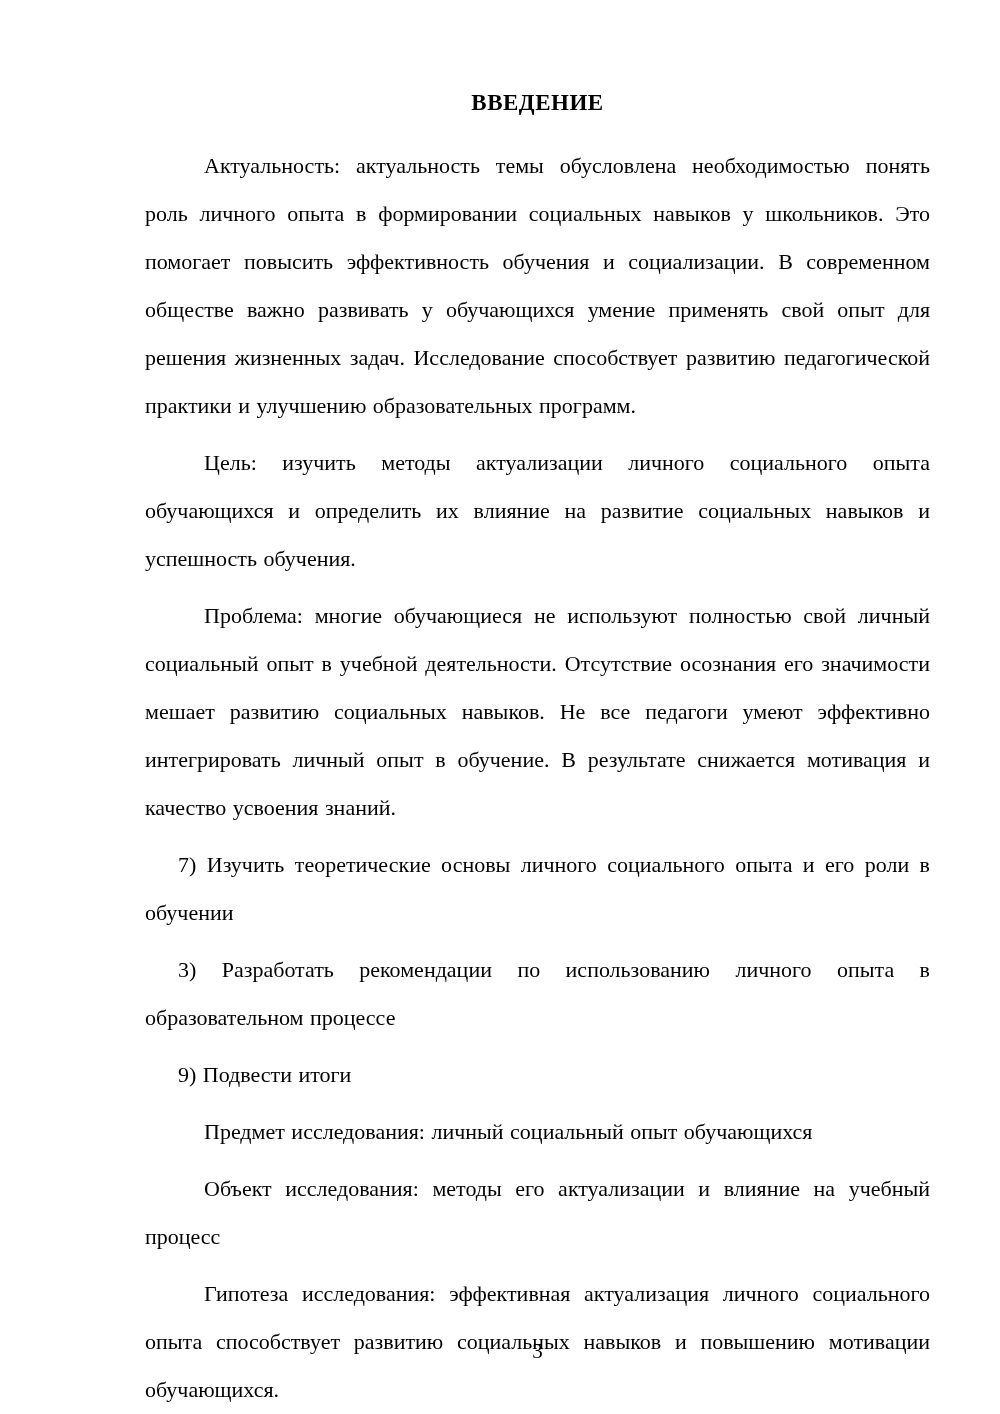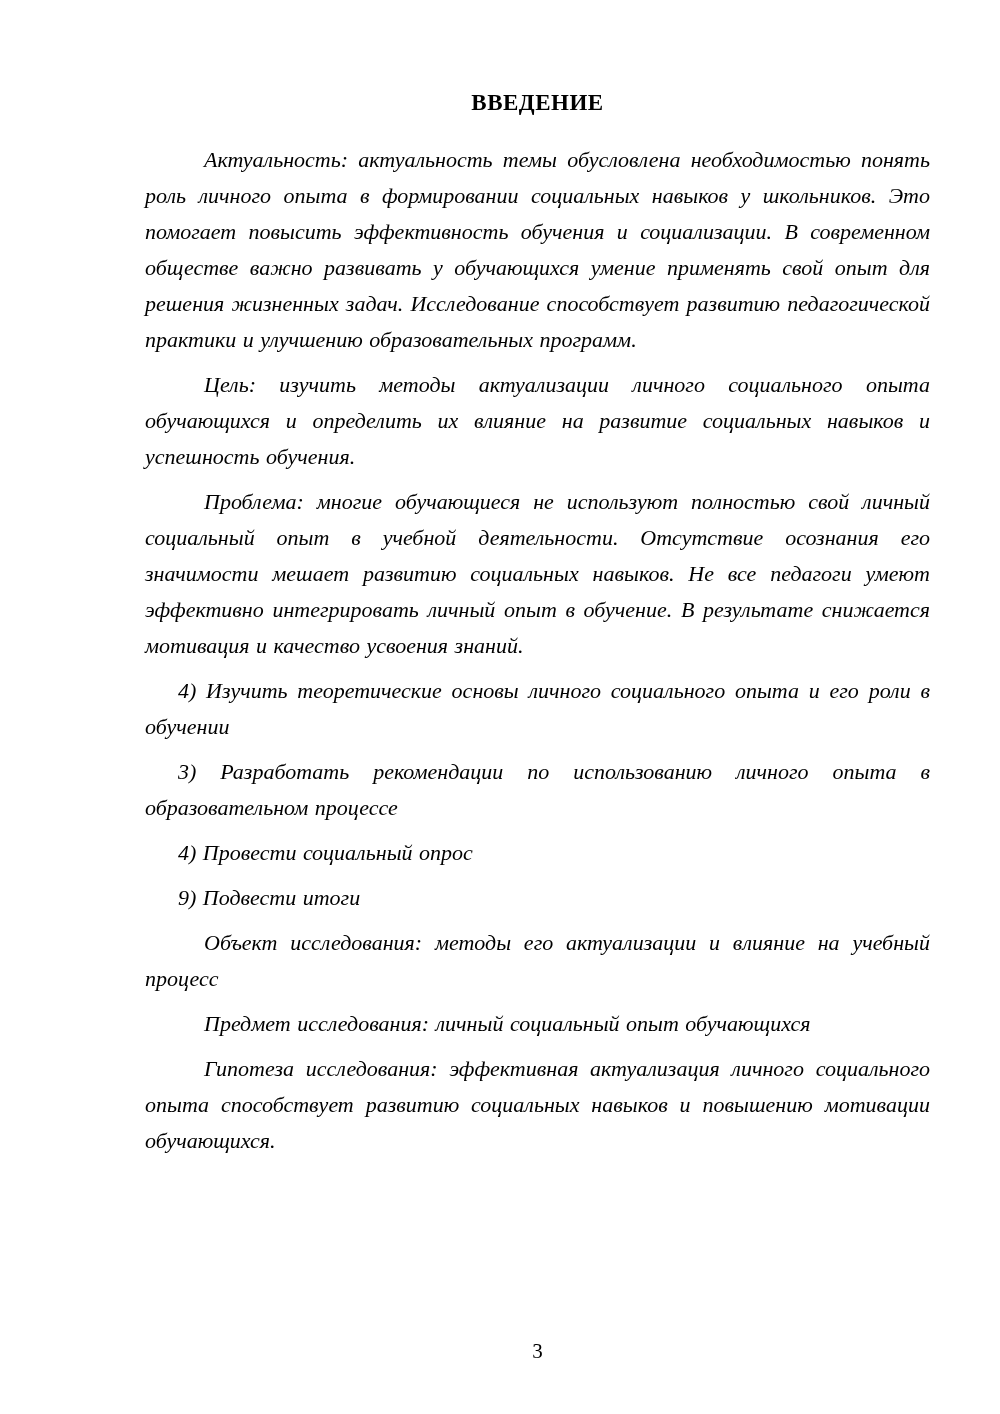--- a/index.html
+++ b/index.html
@@ -20,25 +20,24 @@
   }
   .doc-title {
     font-size: 23px;
     font-weight: bold;
     text-align: center;
     margin: 0 0 26px 0;
     letter-spacing: 0.5px;
   }
   .para {
     font-size: 22px;
-    line-height: 36px;
+    line-height: 48px;
     text-align: justify;
     margin: 0 0 9px 0;
     word-spacing: 1px;
-    font-style: italic;
   }
   .body-para {
     text-indent: 59px;
   }
   .list-item {
     text-indent: 33px;
   }
   .page-number {
     position: absolute;
     bottom: 50px;
@@ -53,23 +52,22 @@
 </head>
 <body>
 
 <div class="page">
   <h1 class="doc-title">ВВЕДЕНИЕ</h1>
 
   <div id="content">
       <p class="para body-para">Актуальность: актуальность темы обусловлена необходимостью понять роль личного опыта в формировании социальных навыков у школьников. Это помогает повысить эффективность обучения и социализации. В современном обществе важно развивать у обучающихся умение применять свой опыт для решения жизненных задач. Исследование способствует развитию педагогической практики и улучшению образовательных программ.</p>
       <p class="para body-para">Цель: изучить методы актуализации личного социального опыта обучающихся и определить их влияние на развитие социальных навыков и успешность обучения.</p>
       <p class="para body-para">Проблема: многие обучающиеся не используют полностью свой личный социальный опыт в учебной деятельности. Отсутствие осознания его значимости мешает развитию социальных навыков. Не все педагоги умеют эффективно интегрировать личный опыт в обучение. В результате снижается мотивация и качество усвоения знаний.</p>
-      <p class="para list-item">4) Изучить теоретические основы личного социального опыта и его роли в обучении</p>
+      <p class="para list-item">7) Изучить теоретические основы личного социального опыта и его роли в обучении</p>
       <p class="para list-item">3) Разработать рекомендации по использованию личного опыта в образовательном процессе</p>
-      <p class="para list-item">4) Провести социальный опрос</p>
       <p class="para list-item">9) Подвести итоги</p>
+      <p class="para body-para">Предмет исследования: личный социальный опыт обучающихся</p>
       <p class="para body-para">Объект исследования: методы его актуализации и влияние на учебный процесс</p>
-      <p class="para body-para">Предмет исследования: личный социальный опыт обучающихся</p>
       <p class="para body-para">Гипотеза исследования: эффективная актуализация личного социального опыта способствует развитию социальных навыков и повышению мотивации обучающихся.</p>
     </div>
 
   <div class="page-number">3</div>
 </div>
 
 </body></html>

